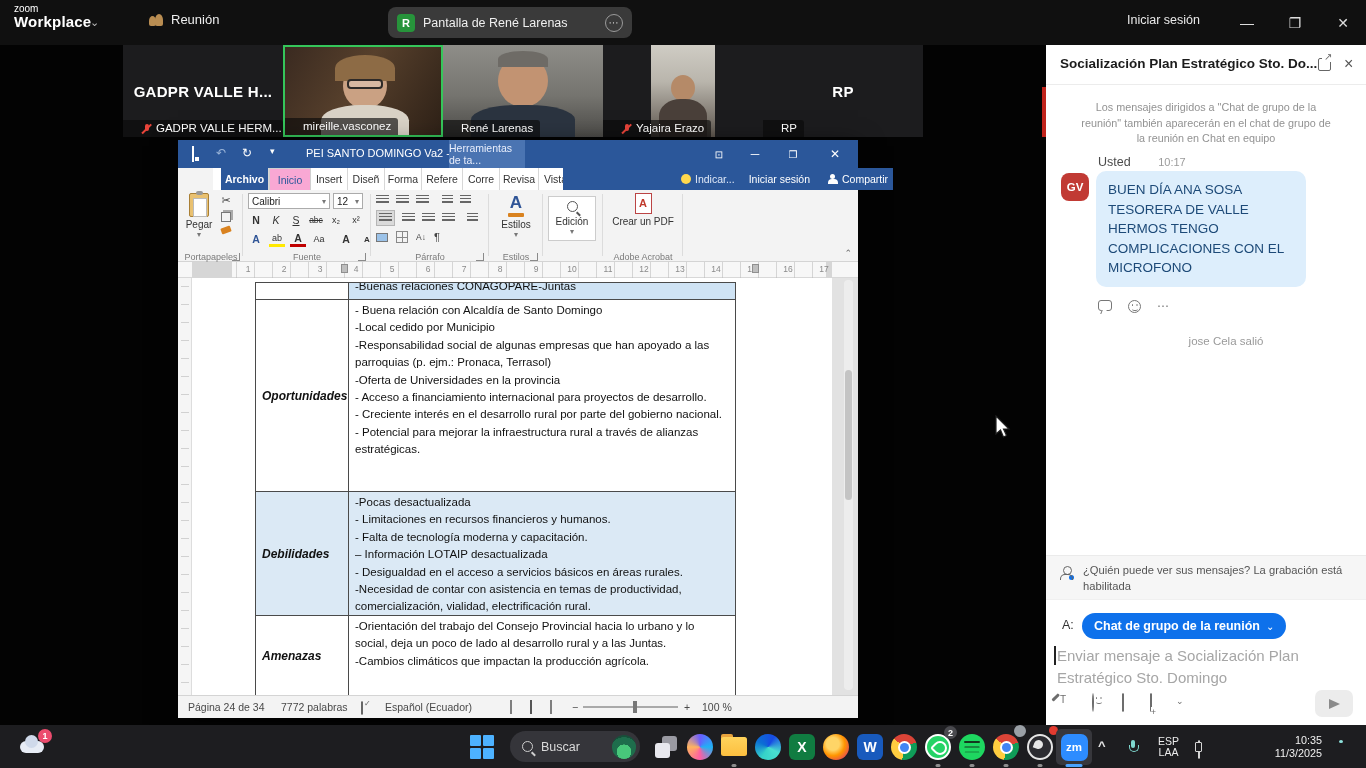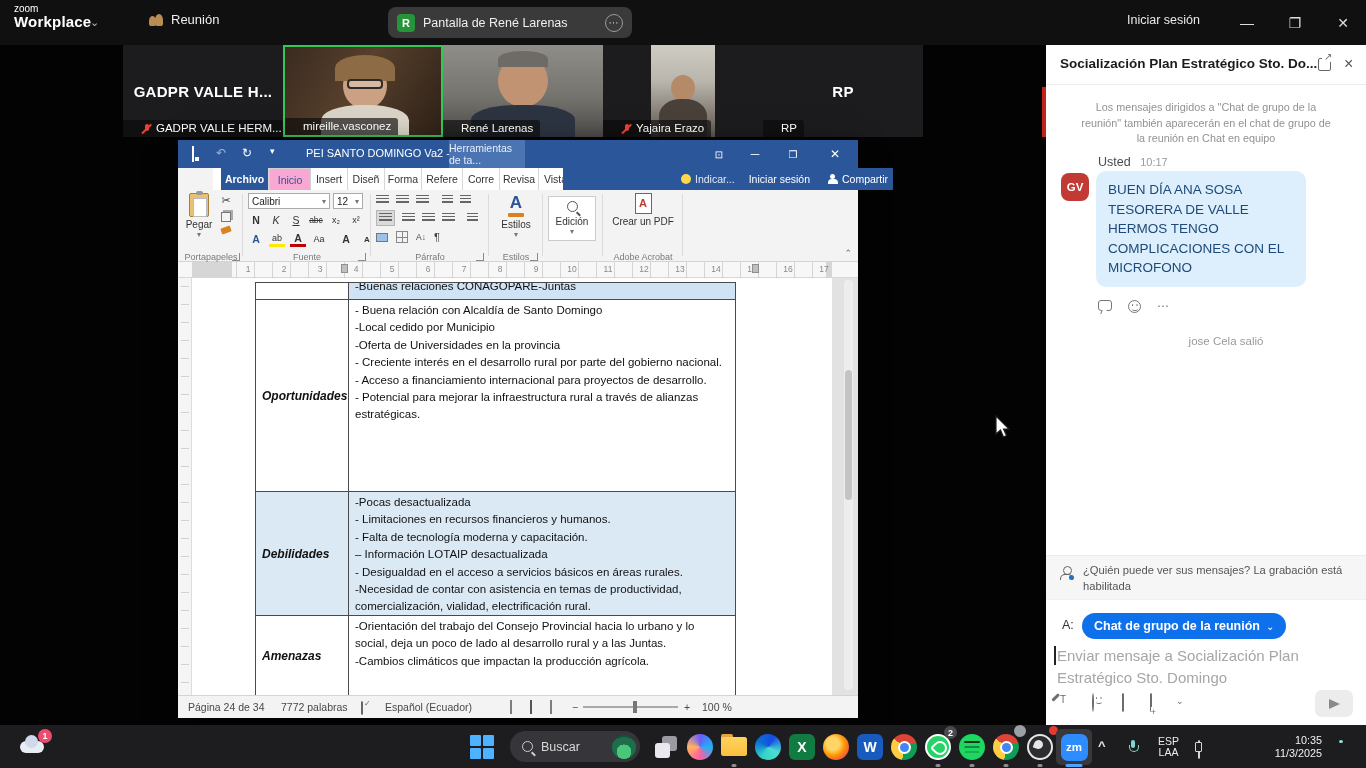--- a/index.html
+++ b/index.html
@@ -126,21 +126,21 @@
 
   
   #chat { left:1046px; top:45px; width:320px; height:680px; background:#fff; }
   #chat-h { position:absolute; left:0; top:0; width:320px; height:40px; border-bottom:1px solid #ececec; }
   #chat-h .t { position:absolute; left:14px; top:11px; font-size:13.5px; font-weight:bold; color:#1b1b1b; white-space:nowrap; }
   .popout { position:absolute; width:13px; height:13px; border:1.6px solid #666; border-radius:2px; }
   .popout:after { content:"↗"; position:absolute; left:3px; top:-8px; font-size:10px; color:#666; background:#fff; padding-left:2px; }
   .xclose { position:absolute; font-size:16px; color:#555; }
   .notice { position:absolute; left:35px; top:55px; width:250px; text-align:center; font-size:10.8px; color:#929292; line-height:1.45; }
   .sender { position:absolute; left:52px; top:110px; font-size:12.5px; color:#4a4a4a; }
-  .sender .tm { color:#9b9b9b; font-size:11px; margin-left:6px; }
+  .sender .tm { color:#9b9b9b; font-size:11px; margin-left:24px; }
   .avatar { position:absolute; left:15px; top:128px; width:28px; height:28px; border-radius:8px; background:#c13a34;
     color:#fff; font-size:11.5px; font-weight:bold; display:flex; align-items:center; justify-content:center; }
   .bubble { position:absolute; left:50px; top:126px; width:210px; background:#ddeefc; border-radius:10px;
     padding:9px 12px; font-size:13.5px; color:#1d4a78; line-height:19.5px; }
   .msg-actions { position:absolute; left:52px; top:255px; display:flex; gap:16px; color:#777; }
   .ic-reply { width:14px; height:11px; border:1.4px solid #777; border-radius:3px; position:relative; }
   .ic-reply:after { content:""; position:absolute; left:2px; bottom:-4px; width:4px; height:4px; background:#fff; border-left:1.4px solid #777; transform:skewX(-20deg); }
   .ic-smile { width:13px; height:13px; border:1.4px solid #777; border-radius:50%; position:relative; }
   .ic-smile:before { content:""; position:absolute; left:2.5px; top:3px; width:1.8px; height:1.8px; background:#777; box-shadow:4.5px 0 #777; border-radius:50%; }
   .ic-smile:after { content:""; position:absolute; left:2.8px; top:5.5px; width:6px; height:3.5px; border-bottom:1.4px solid #777; border-radius:50%; }
@@ -492,23 +492,24 @@
         </div>
       </div>
 
       <div class="trow" style="top:22px;height:192px;">
         <div class="tcell-l">
           <span class="rowlabel">Oportunidades</span>
         </div>
         <div class="tcell-r">
           <div>- Buena relación con Alcaldía de Santo Domingo</div>
           <div>-Local cedido por Municipio</div>
+          <div>-Responsabilidad social de algunas empresas que han apoyado a las parroquias (p. ejm.: Pronaca, Terrasol)</div>
           <div>-Oferta de Universidades en la provincia</div>
+          <div>- Acceso a financiamiento internacional para proyectos de desarrollo.</div>
           <div>- Creciente interés en el desarrollo rural por parte del gobierno nacional.</div>
-          <div>- Acceso a financiamiento internacional para proyectos de desarrollo.</div>
           <div>- Potencial para mejorar la infraestructura rural a través de alianzas estratégicas.</div>
         </div>
       </div>
 
       <div class="trow" style="top:214px;height:124px;">
         <div class="tcell-l shaded">
           <span class="rowlabel">Debilidades</span>
         </div>
         <div class="tcell-r shaded">
           <div>-Pocas desactualizada</div>

